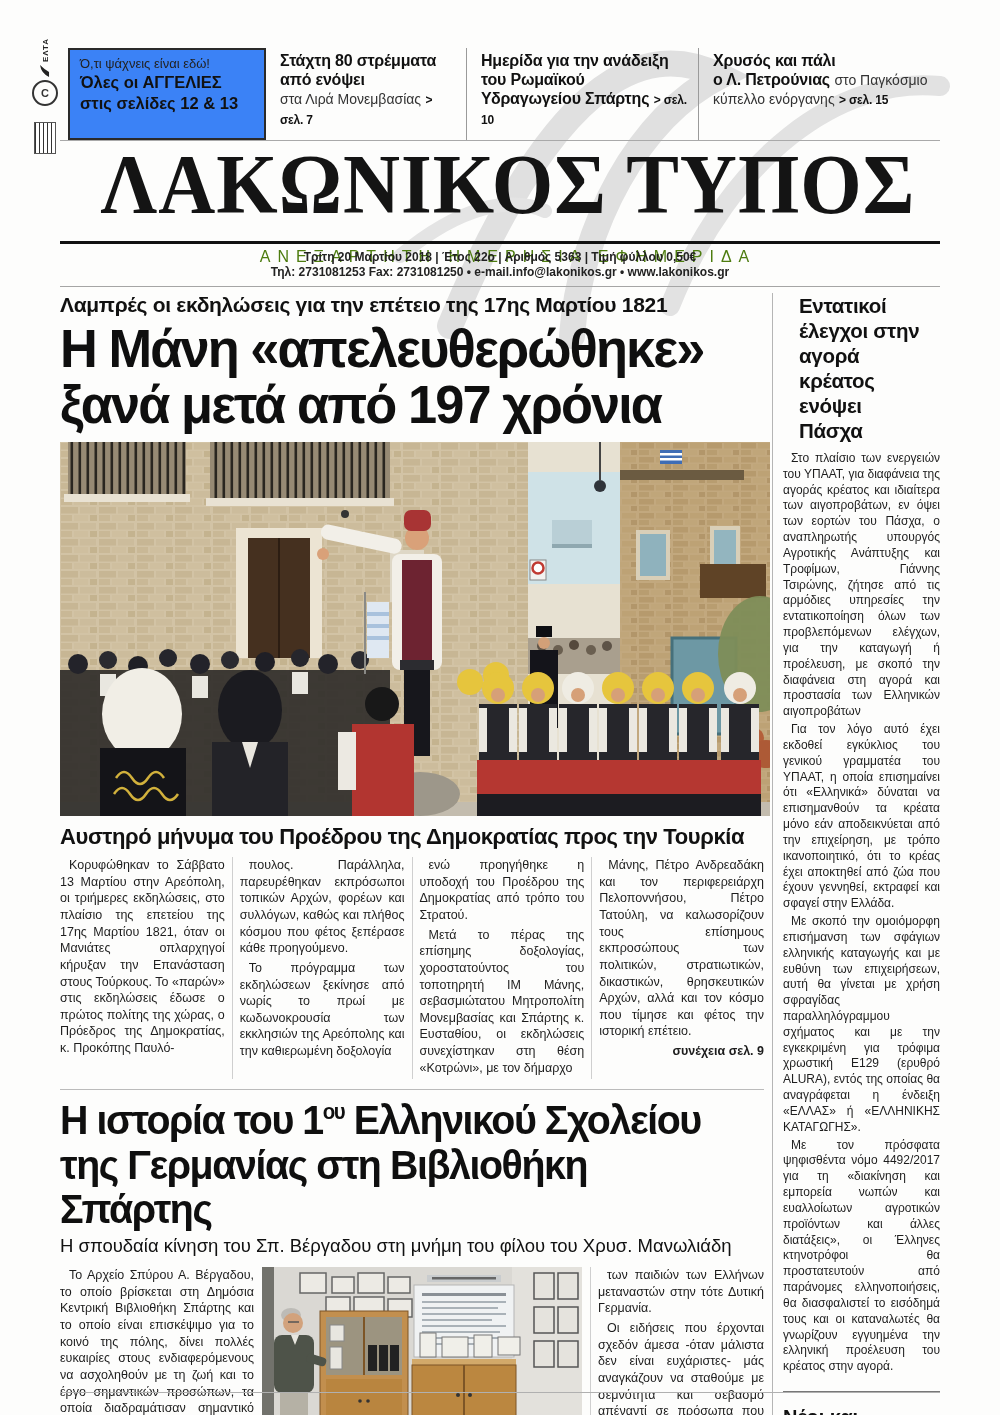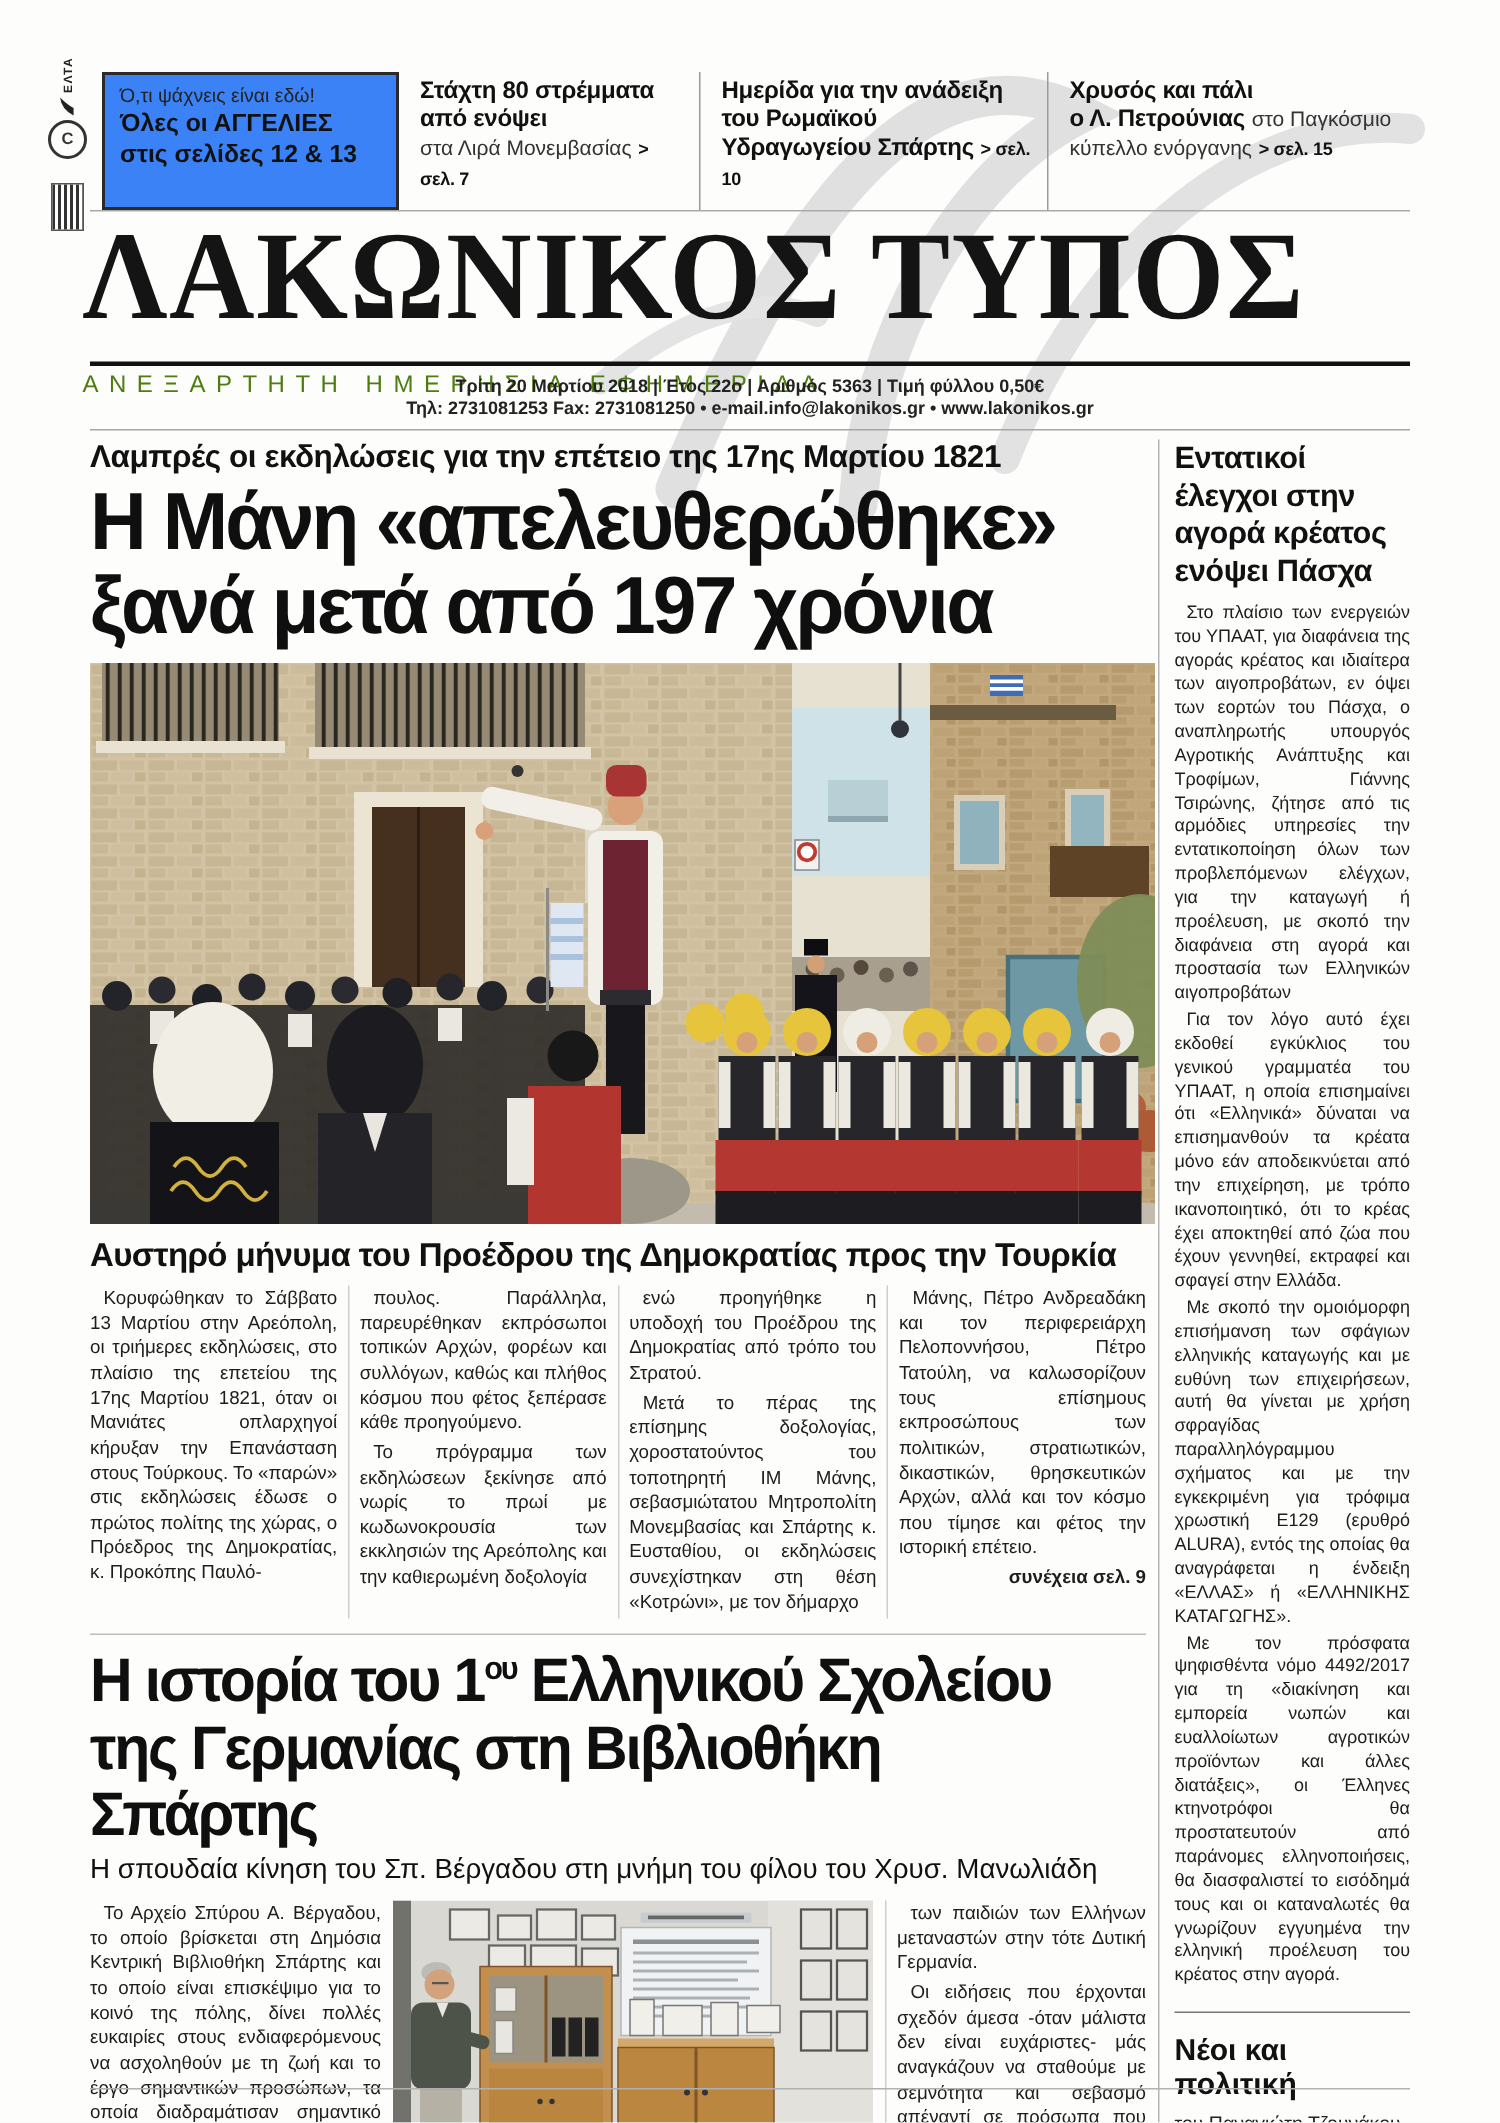--- a/index.html
+++ b/index.html
@@ -19,21 +19,21 @@
   .teaser{padding:3px 10px 0 14px;font-size:16px;line-height:1.2;box-sizing:border-box;color:#111;}
   .t2{width:200px;}
   .t3{width:232px;border-left:1px solid #9a9a9a;}
   .t4{width:242px;border-left:1px solid #9a9a9a;}
   .teaser strong{font-weight:800;letter-spacing:-0.2px;}
   .blk{display:block;}
   .tail{font-size:14px;color:#333;}
   .pgref{font-size:12px;font-weight:800;color:#111;}
   .topbar-rule{position:absolute;left:60px;top:140px;width:880px;border-top:1px solid #a9a9a9;z-index:1;}
   
-  .masthead{position:absolute;left:55px;top:143px;width:880px;text-align:left;z-index:1;}
+  .masthead{position:absolute;left:68px;top:143px;width:880px;text-align:center;z-index:1;}
   .masthead h1{font-family:"Liberation Serif",serif;font-size:79px;font-weight:700;margin:0;line-height:1;transform:scaleY(1.06);transform-origin:top;color:#141414;letter-spacing:1px;}
   .mast-sub{font-size:16px;letter-spacing:7px;margin-top:26px;color:#4d7c0f;}
   .datebar{position:absolute;left:60px;top:241px;width:880px;border-top:3px solid #111;border-bottom:1px solid #a5a5a5;padding:5px 0 6px;text-align:center;z-index:1;box-sizing:border-box;background:transparent;}
   .dl{margin:1px 0;font-size:12px;font-weight:bold;color:#222;}
   
   .content{position:absolute;left:60px;top:293px;width:880px;display:flex;z-index:1;}
   .maincol{width:712px;padding-right:8px;box-sizing:border-box;}
   .sidebar{width:168px;border-left:1px solid #b5b5b5;padding-left:10px;box-sizing:border-box;}
   .kicker{font-size:21px;font-weight:800;margin:0 0 4px;letter-spacing:-0.3px;color:#111;}
   .h1{font-size:54px;font-weight:800;line-height:1.03;letter-spacing:-2px;margin:2px 0 10px;transform:scaleX(0.97);transform-origin:left;color:#0f0f0f;}
@@ -49,21 +49,21 @@
   .cont{font-weight:800;text-align:right;text-indent:0;margin-top:2px;font-size:12.5px;}
   .story-divider{border-top:1px solid #bbb;margin:10px 0 8px;}
   .h2{font-size:41px;font-weight:800;line-height:1.08;letter-spacing:-1.5px;margin:0 0 4px;transform:scaleX(0.96);transform-origin:left;color:#0f0f0f;}
   .h2 sup{font-size:0.52em;}
   .subhead2{font-size:18.5px;margin:2px 0 10px;color:#111;text-indent:0;}
   .story2row{display:flex;}
   .s2col{width:194px;}
   .s2col.right{width:174px;border-left:1px solid #cfcfcf;padding-left:7px;box-sizing:border-box;}
   .photo2{margin:0 8px;}
   
-  .sidebar h3{font-size:20.5px;font-weight:800;line-height:1.22;margin:0 0 8px;letter-spacing:-0.3px;color:#111;}
+  .sidebar h3{font-size:20.5px;font-weight:800;line-height:1.22;margin:0 16px 8px;letter-spacing:-0.3px;color:#111;}
   .sidebar p.bodytext{font-size:12px;line-height:1.32;text-indent:8px;margin:0 0 2px;}
   .side-divider{border-top:1px solid #777;margin:16px 0 14px;}
   .promo h4{font-size:20px;font-weight:800;margin:0 0 6px;color:#111;}
   .promo .byline{font-size:13px;margin:0 0 16px;color:#222;}
   .bottom-rule{position:absolute;left:60px;top:1392px;width:880px;border-top:1px solid #b0b0b0;z-index:1;}
 </style>
 </head>
 <body>
 
 <div class="page">

